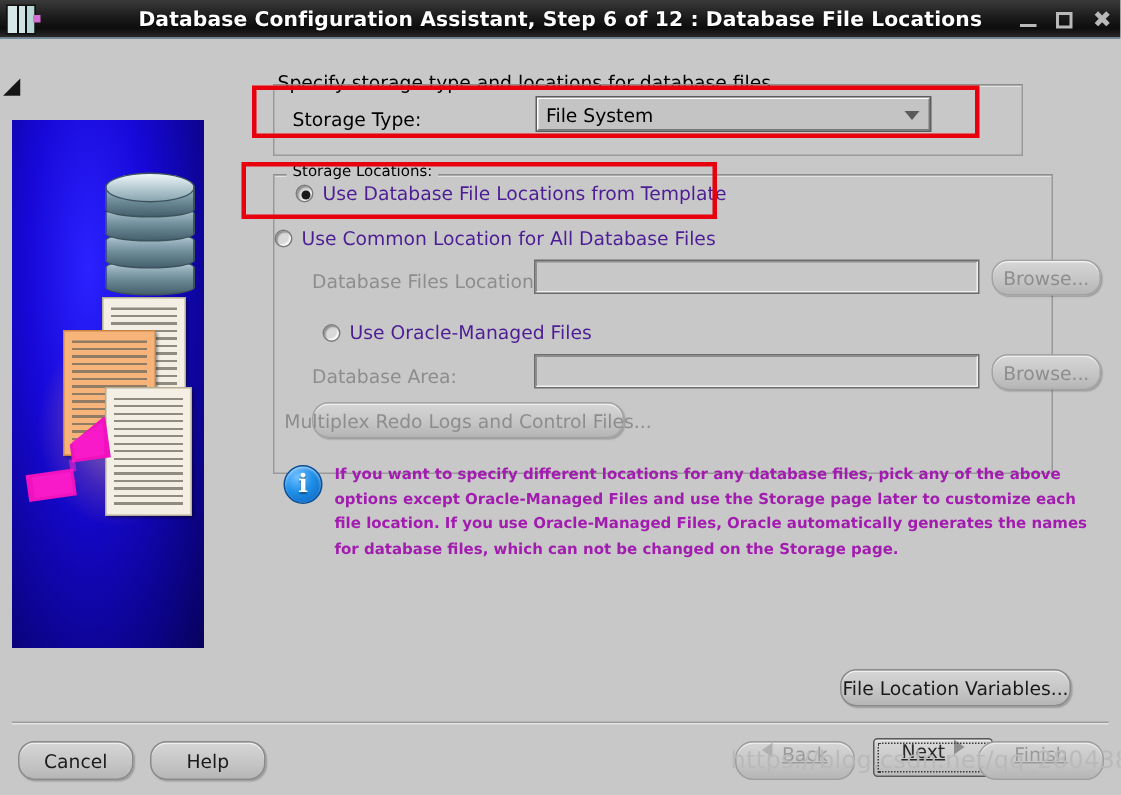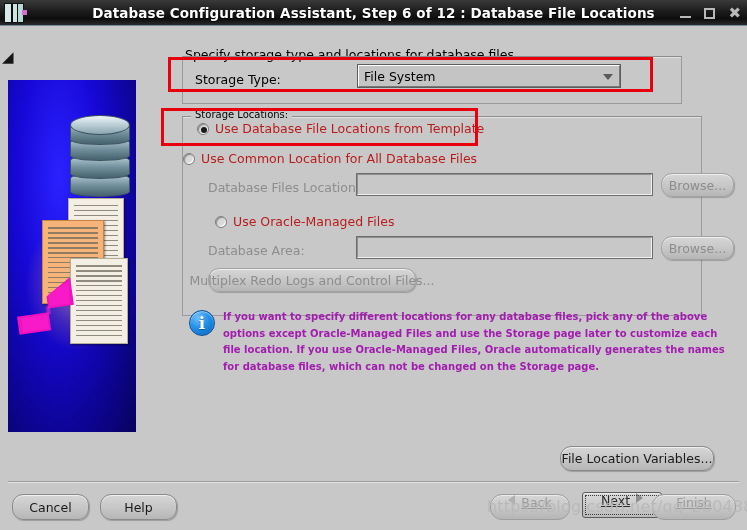--- a/index.html
+++ b/index.html
@@ -171,21 +171,21 @@
     background: #d9d9d9;
     border: 1px solid #7d7d7d;
     box-shadow: inset 1px 1px 1px rgba(0,0,0,.35), inset -1px -1px 1px #fff;
     position: relative; flex: 0 0 auto;
   }
   .radio.on::after {
     content: ""; position: absolute; left: 3px; top: 3px;
     width: 6px; height: 6px; border-radius: 50%;
     background: #1a1a1a;
   }
-  .radio-label { font-size: 12.5px; color: #b91c1c; white-space: nowrap; }
+  .radio-label { font-size: 12.5px; color: #4c1d95; white-space: nowrap; }
 
   
   .tinput {
     position: absolute; height: 21px;
     background: #c8c8c8;
     border: 1px solid #8f8f8f;
     border-right-color: #f0f0f0;
     border-bottom-color: #f0f0f0;
     outline: 1px solid #6d6d6d;
   }

